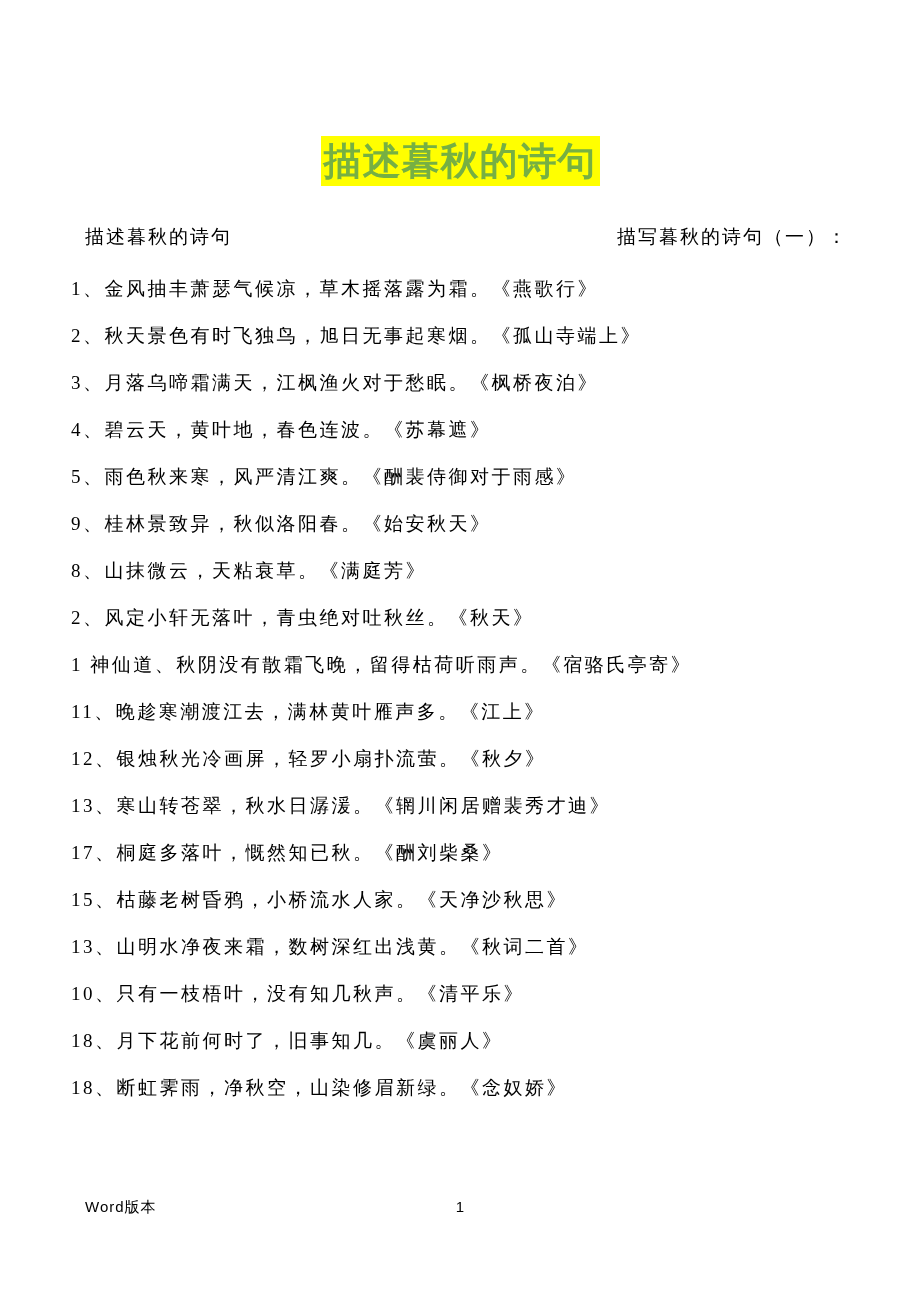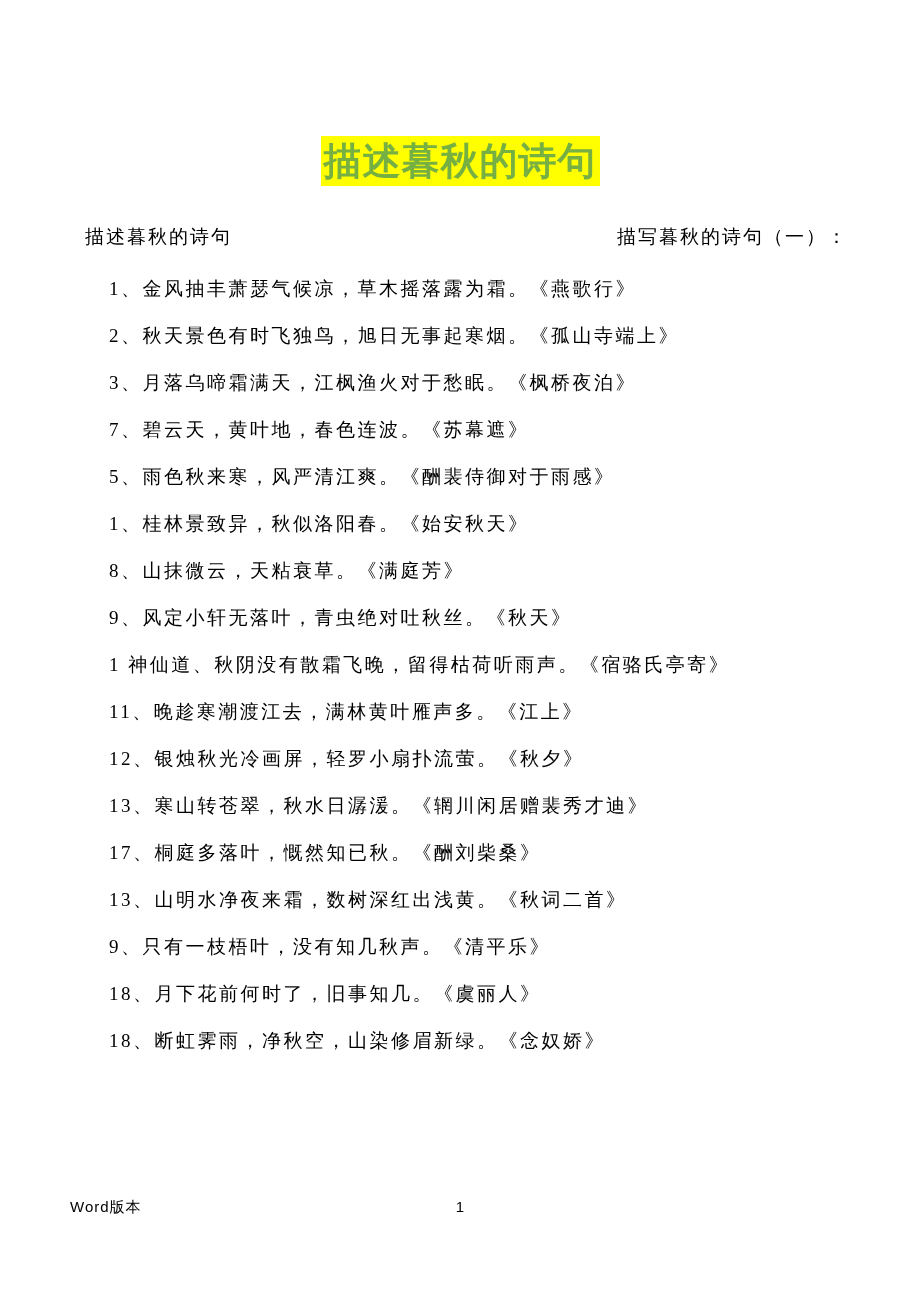--- a/index.html
+++ b/index.html
@@ -39,41 +39,41 @@
     margin-top: 38px;
     padding: 0 72px 0 85px;
     display: flex;
     justify-content: space-between;
     font-size: 19px;
     letter-spacing: 2px;
     line-height: 26px;
   }
   .poem-list {
     margin-top: 15px;
-    padding-left: 109px;
+    padding-left: 71px;
     padding-right: 40px;
   }
   .poem-item {
     height: 47px;
     display: flex;
     align-items: center;
     font-size: 19px;
     letter-spacing: 2.5px;
     white-space: nowrap;
   }
   .footer {
     position: absolute;
     top: 1198px;
     left: 0;
     width: 920px;
     font-size: 15px;
   }
   .footer-left {
     position: absolute;
-    left: 70px;
+    left: 85px;
     top: 0;
     letter-spacing: 1px;
     font-family: "Liberation Sans", "DejaVu Sans", sans-serif;
   }
   .footer-page {
     position: absolute;
     left: 0;
     top: 0;
     width: 920px;
     text-align: center;
@@ -91,32 +91,33 @@
 
   <div class="header-row">
     <span>描述暮秋的诗句</span>
     <span>描写暮秋的诗句（一）：</span>
   </div>
 
   <div class="poem-list">
     <div class="poem-item">1、金风抽丰萧瑟气候凉，草木摇落露为霜。《燕歌行》</div>
     <div class="poem-item">2、秋天景色有时飞独鸟，旭日无事起寒烟。《孤山寺端上》</div>
     <div class="poem-item">3、月落乌啼霜满天，江枫渔火对于愁眠。《枫桥夜泊》</div>
-    <div class="poem-item">7、碧云天，黄叶地，春色连波。《苏幕遮》</div>
+    <div class="poem-item">4、碧云天，黄叶地，春色连波。《苏幕遮》</div>
     <div class="poem-item">5、雨色秋来寒，风严清江爽。《酬裴侍御对于雨感》</div>
-    <div class="poem-item">1、桂林景致异，秋似洛阳春。《始安秋天》</div>
+    <div class="poem-item">9、桂林景致异，秋似洛阳春。《始安秋天》</div>
     <div class="poem-item">8、山抹微云，天粘衰草。《满庭芳》</div>
-    <div class="poem-item">9、风定小轩无落叶，青虫绝对吐秋丝。《秋天》</div>
+    <div class="poem-item">2、风定小轩无落叶，青虫绝对吐秋丝。《秋天》</div>
     <div class="poem-item">1 神仙道、秋阴没有散霜飞晚，留得枯荷听雨声。《宿骆氏亭寄》</div>
     <div class="poem-item">11、晚趁寒潮渡江去，满林黄叶雁声多。《江上》</div>
     <div class="poem-item">12、银烛秋光冷画屏，轻罗小扇扑流萤。《秋夕》</div>
     <div class="poem-item">13、寒山转苍翠，秋水日潺湲。《辋川闲居赠裴秀才迪》</div>
     <div class="poem-item">17、桐庭多落叶，慨然知已秋。《酬刘柴桑》</div>
+    <div class="poem-item">15、枯藤老树昏鸦，小桥流水人家。《天净沙秋思》</div>
     <div class="poem-item">13、山明水净夜来霜，数树深红出浅黄。《秋词二首》</div>
-    <div class="poem-item">9、只有一枝梧叶，没有知几秋声。《清平乐》</div>
+    <div class="poem-item">10、只有一枝梧叶，没有知几秋声。《清平乐》</div>
     <div class="poem-item">18、月下花前何时了，旧事知几。《虞丽人》</div>
     <div class="poem-item">18、断虹霁雨，净秋空，山染修眉新绿。《念奴娇》</div>
   </div>
 
   <div class="footer">
     <span class="footer-left">Word版本</span>
     <span class="footer-page">1</span>
   </div>
 
 </div>

